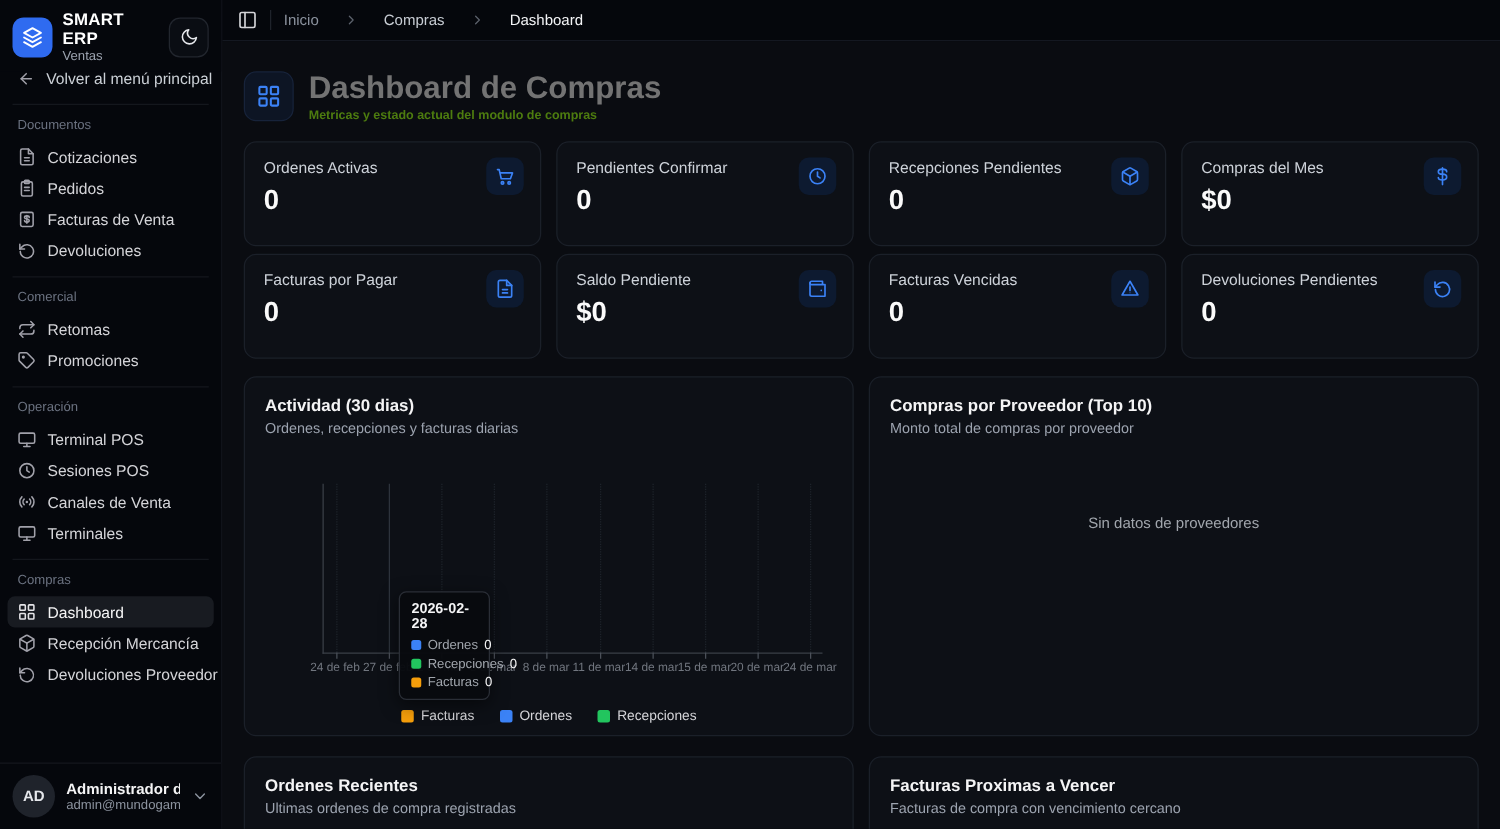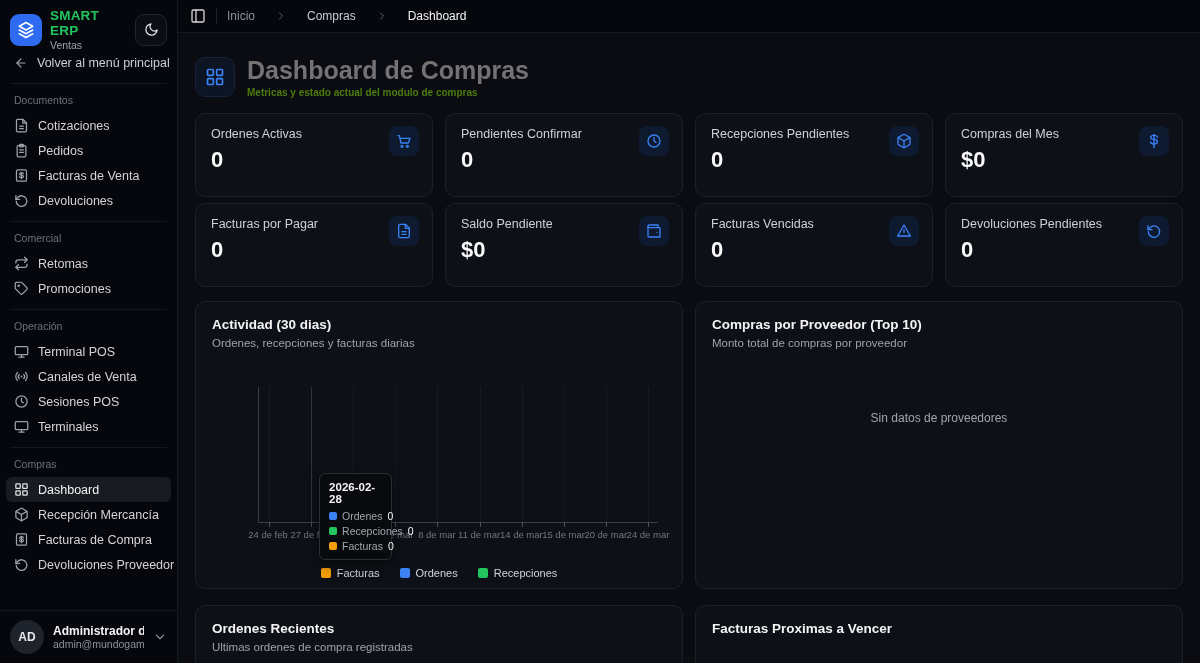--- a/index.html
+++ b/index.html
@@ -10,21 +10,21 @@
   .icon svg { display:block; }
 
   
   .sidebar { position:absolute; left:0; top:0; width:178px; height:663px;
     background:#05070c; border-right:1px solid #14181f; display:flex; flex-direction:column; }
   .side-header { position:relative; z-index:3; background:#05070c; padding:8px 10px 6px;
     display:flex; align-items:center; gap:8px; }
   .logo-box { width:32px; height:32px; border-radius:9px; background:#2f6bf0;
     display:flex; align-items:center; justify-content:center; color:#fff; }
   .brand-txt { flex:1; min-width:0; }
-  .brand-name { font-size:13.5px; font-weight:bold; color:#22c55e; letter-spacing:.2px; }
+  .brand-name { font-size:13.5px; font-weight:bold; color:#ffffff; letter-spacing:.2px; }
   .brand-mod { font-size:10.5px; color:#9ca3af; margin-top:1px; }
   .moon-btn { width:32px; height:32px; border-radius:9px; border:1px solid #22262e;
     background:#0a0d13; color:#e5e7eb; display:flex; align-items:center; justify-content:center; cursor:pointer; }
   .side-scroll { flex:1; overflow:hidden; padding:0 6px; margin-top:-7px; position:relative; z-index:1; }
   .nav-item { display:flex; align-items:center; gap:9px; height:25px; padding:0 8px;
     border-radius:6px; color:#d4d4d8; font-size:12.5px; white-space:nowrap; cursor:pointer; }
   .nav-item .icon { color:#a1a1aa; }
   .nav-item.active { background:#181b21; color:#f4f4f5; }
   .nav-item.active .icon { color:#e4e4e7; }
   .nav-back { color:#cbd0d6; }
@@ -298,32 +298,32 @@
       <span class="icon">
           <svg width="15" height="15">
             <use href="#i-monitor"></use>
           </svg>
         </span>
       <span>Terminal POS</span>
       </div>
     <div class="nav-item">
       <span class="icon">
           <svg width="15" height="15">
+            <use href="#i-clock"></use>
+          </svg>
+        </span>
+      <span>Sesiones POS</span>
+      </div>
+    <div class="nav-item">
+      <span class="icon">
+          <svg width="15" height="15">
             <use href="#i-broadcast"></use>
           </svg>
         </span>
       <span>Canales de Venta</span>
-      </div>
-    <div class="nav-item">
-      <span class="icon">
-          <svg width="15" height="15">
-            <use href="#i-clock"></use>
-          </svg>
-        </span>
-      <span>Sesiones POS</span>
       </div>
     <div class="nav-item">
       <span class="icon">
           <svg width="15" height="15">
             <use href="#i-monitor"></use>
           </svg>
         </span>
       <span>Terminales</span>
       </div>
 
@@ -337,28 +337,20 @@
         </span>
       <span>Dashboard</span>
       </div>
     <div class="nav-item">
       <span class="icon">
           <svg width="15" height="15">
             <use href="#i-package"></use>
           </svg>
         </span>
       <span>Recepción Mercancía</span>
-      </div>
-    <div class="nav-item">
-      <span class="icon">
-          <svg width="15" height="15">
-            <use href="#i-invoice"></use>
-          </svg>
-        </span>
-      <span>Facturas de Compra</span>
       </div>
     <div class="nav-item">
       <span class="icon">
           <svg width="15" height="15">
             <use href="#i-undo"></use>
           </svg>
         </span>
       <span>Devoluciones Proveedor</span>
       </div>
   </nav>
@@ -573,15 +565,16 @@
     </section>
   </div>
 
   <div class="panel-row" style="margin-top:16px">
     <section class="panel short">
       <div class="panel-title">Ordenes Recientes</div>
       <div class="panel-sub">Ultimas ordenes de compra registradas</div>
     </section>
     <section class="panel short">
       <div class="panel-title">Facturas Proximas a Vencer</div>
+      <div class="panel-sub">Facturas de compra con vencimiento cercano</div>
     </section>
   </div>
 </main>
 
 </body></html>

